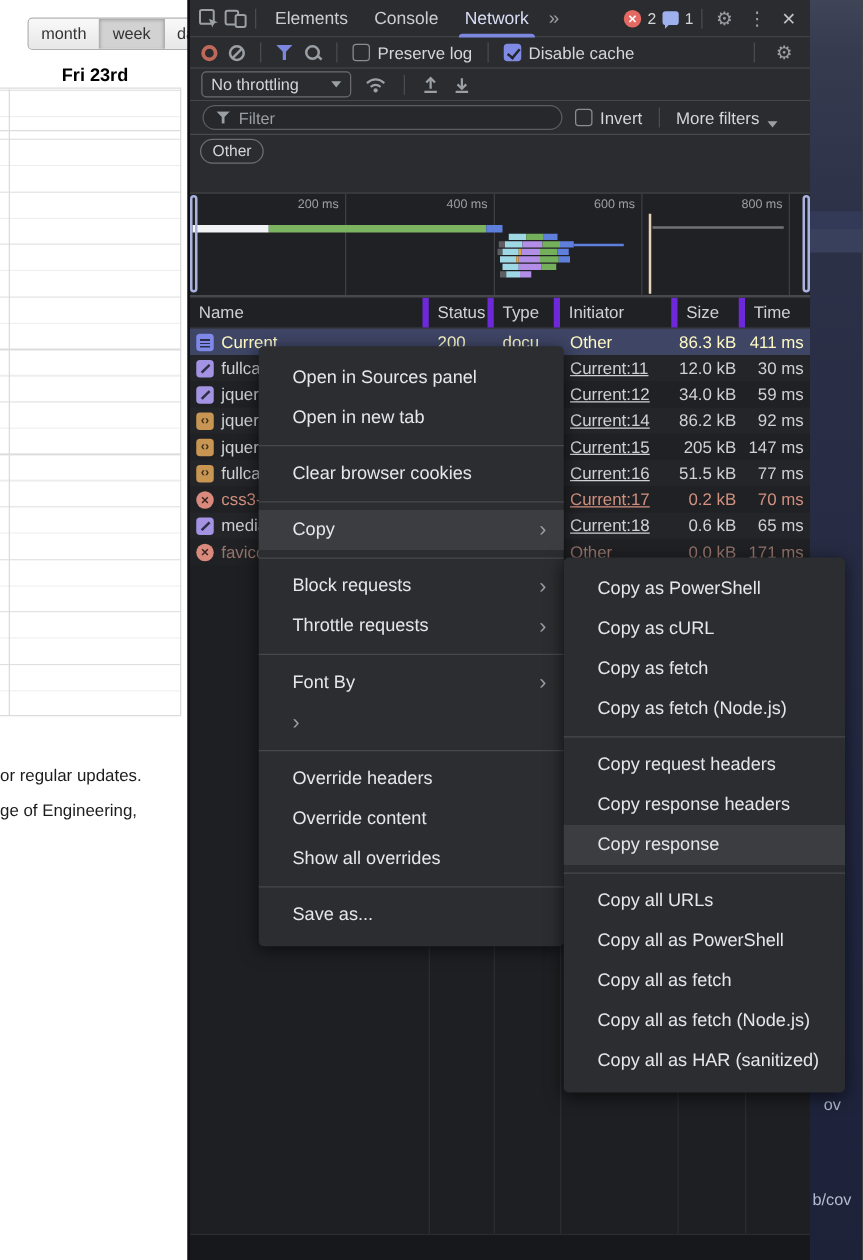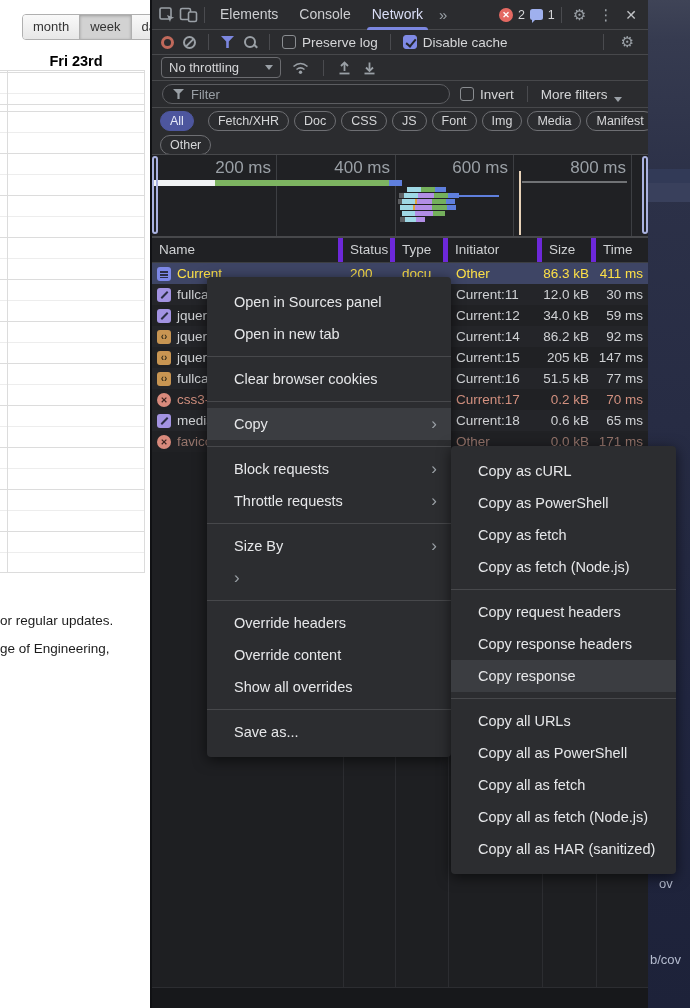--- a/index.html
+++ b/index.html
@@ -66,38 +66,38 @@
 .morefilters{display:flex;align-items:flex-end;gap:6px;color:#d5d6d8;white-space:nowrap}
 
 .dt-chips{height:47px;background:#2b2c2f;border-bottom:1px solid #47484b;padding:3px 8px 0;overflow:hidden}
 .chiprow{display:flex;align-items:center;gap:5px;margin-bottom:4px}
 .chip{height:20px;line-height:18px;border:1px solid #6e6f73;border-radius:10px;padding:0 9px;font-size:12.5px;color:#d5d6d8;white-space:nowrap}
 .chip.sel{background:#4d569e;border-color:#4d569e;color:#e6e9f8}
 .chipsep{width:1px;height:15px;background:#4a4b4f;margin:0 2px}
 
 .dt-overview{position:relative;height:83px;background:#202124;border-bottom:2px solid #47484b;overflow:hidden}
 .ovline{position:absolute;top:0;bottom:0;width:1px;background:#3d3f43}
-.ovlabel{position:absolute;top:3px;font-size:17px;color:#9aa0a6;transform:translateX(-100%);padding-right:5px;white-space:nowrap}
+.ovlabel{position:absolute;top:3px;font-size:10px;color:#9aa0a6;transform:translateX(-100%);padding-right:5px;white-space:nowrap}
 .ovhandle{position:absolute;top:1px;height:78px;width:6px;border:2px solid #aab2e0;border-radius:4px}
 
 .dt-thead{display:flex;height:25px;border-bottom:1px solid #3c3e42;background:#202124;font-size:13.5px;color:#cfd1d3}
 .th{line-height:24px;padding-left:7px;border-right:5px solid #6d28d9;overflow:hidden;white-space:nowrap}
 .w-name{width:191px;flex:0 0 191px}.w-status{width:52px;flex:0 0 52px}.w-type{width:53px;flex:0 0 53px}
 .w-init{width:94px;flex:0 0 94px}.w-size{width:54px;flex:0 0 54px}.w-time{width:54px;flex:0 0 54px}
 .th.w-time{border-right:none}
 
 .nrow{display:flex;height:21px;font-size:13.5px;color:#cfd1d4;align-items:center}
 .nrow:nth-child(even){background:#242529}
-.nrow.sel{background:#3e4565;color:#fde047}
+.nrow.sel{background:#3e4565;color:#fef9c3}
 .c{overflow:hidden;white-space:nowrap;line-height:21px}
 .c.name{display:flex;align-items:center;gap:6px;padding-left:5px}
 .c.status,.c.type{padding-left:7px}
 .c.init{padding-left:8px}
 .c.size,.c.time{text-align:right;padding-right:7px}
-.link{}
+.link{text-decoration:underline}
 .err-t{color:#d2907f}
 .dim-t{color:#96756c}
 .ficon{width:14px;height:14px;border-radius:3px;flex:0 0 14px;position:relative}
 .ficon.doc{background:#7d88e8}
 .ficon.doc::after{content:"";position:absolute;left:3px;top:4px;width:8px;height:7px;background:repeating-linear-gradient(to bottom,#2c2e45 0,#2c2e45 1.5px,transparent 1.5px,transparent 3px)}
 .ficon.sp{background:#a393e2}
 .ficon.sp::after{content:"";position:absolute;left:2.5px;top:6px;width:9px;height:2px;background:#2c2e45;transform:rotate(-45deg)}
 .ficon.so{background:#c89552}
 .ficon.so::after{content:"\2039\203A";position:absolute;left:0;top:0;width:14px;text-align:center;line-height:13px;font-size:10px;color:#39301d;font-weight:bold}
 .ficon.err{background:#d98a7c;border-radius:50%}
@@ -236,33 +236,20 @@
         <span>Invert</span>
       </span>
       <span class="vsep"></span>
       <span class="morefilters">
         <span>More filters</span>
         <span class="caret"></span>
       </span>
     </div>
 
     <div class="dt-chips">
-      <div class="chiprow">
-        <span class="chip sel">All</span>
-        <span class="chipsep"></span>
-        <span class="chip">Fetch/XHR</span>
-        <span class="chip">Doc</span>
-        <span class="chip">CSS</span>
-        <span class="chip">JS</span>
-        <span class="chip">Font</span>
-        <span class="chip">Img</span>
-        <span class="chip">Media</span>
-        <span class="chip">Manifest</span>
-
-      </div>
       <div class="chiprow">
         <span class="chip">Other</span>
       </div>
     </div>
 
     <div class="dt-overview">
       <div class="ovline" style="left:124px"></div>
       <div class="ovline" style="left:243px"></div>
       <div class="ovline" style="left:361px"></div>
       <div class="ovline" style="left:479px"></div>
@@ -457,21 +444,21 @@
     <div class="mi">
         <span>Block requests</span>
         <span class="chev"></span>
       </div>
     <div class="mi">
         <span>Throttle requests</span>
         <span class="chev"></span>
       </div>
     <div class="msep"></div>
     <div class="mi">
-        <span>Size By</span>
+        <span>Font By</span>
         <span class="chev"></span>
       </div>
     <div class="mi">
         <span class="chev"></span>
       </div>
     <div class="msep"></div>
     <div class="mi">
         <span>Override headers</span>
       </div>
     <div class="mi">
@@ -481,24 +468,24 @@
         <span>Show all overrides</span>
       </div>
     <div class="msep"></div>
     <div class="mi">
         <span>Save as...</span>
       </div>
   </div>
 
   <div class="menu sub">
     <div class="mi">
+        <span>Copy as PowerShell</span>
+      </div>
+    <div class="mi">
         <span>Copy as cURL</span>
-      </div>
-    <div class="mi">
-        <span>Copy as PowerShell</span>
       </div>
     <div class="mi">
         <span>Copy as fetch</span>
       </div>
     <div class="mi">
         <span>Copy as fetch (Node.js)</span>
       </div>
     <div class="msep"></div>
     <div class="mi">
         <span>Copy request headers</span>

